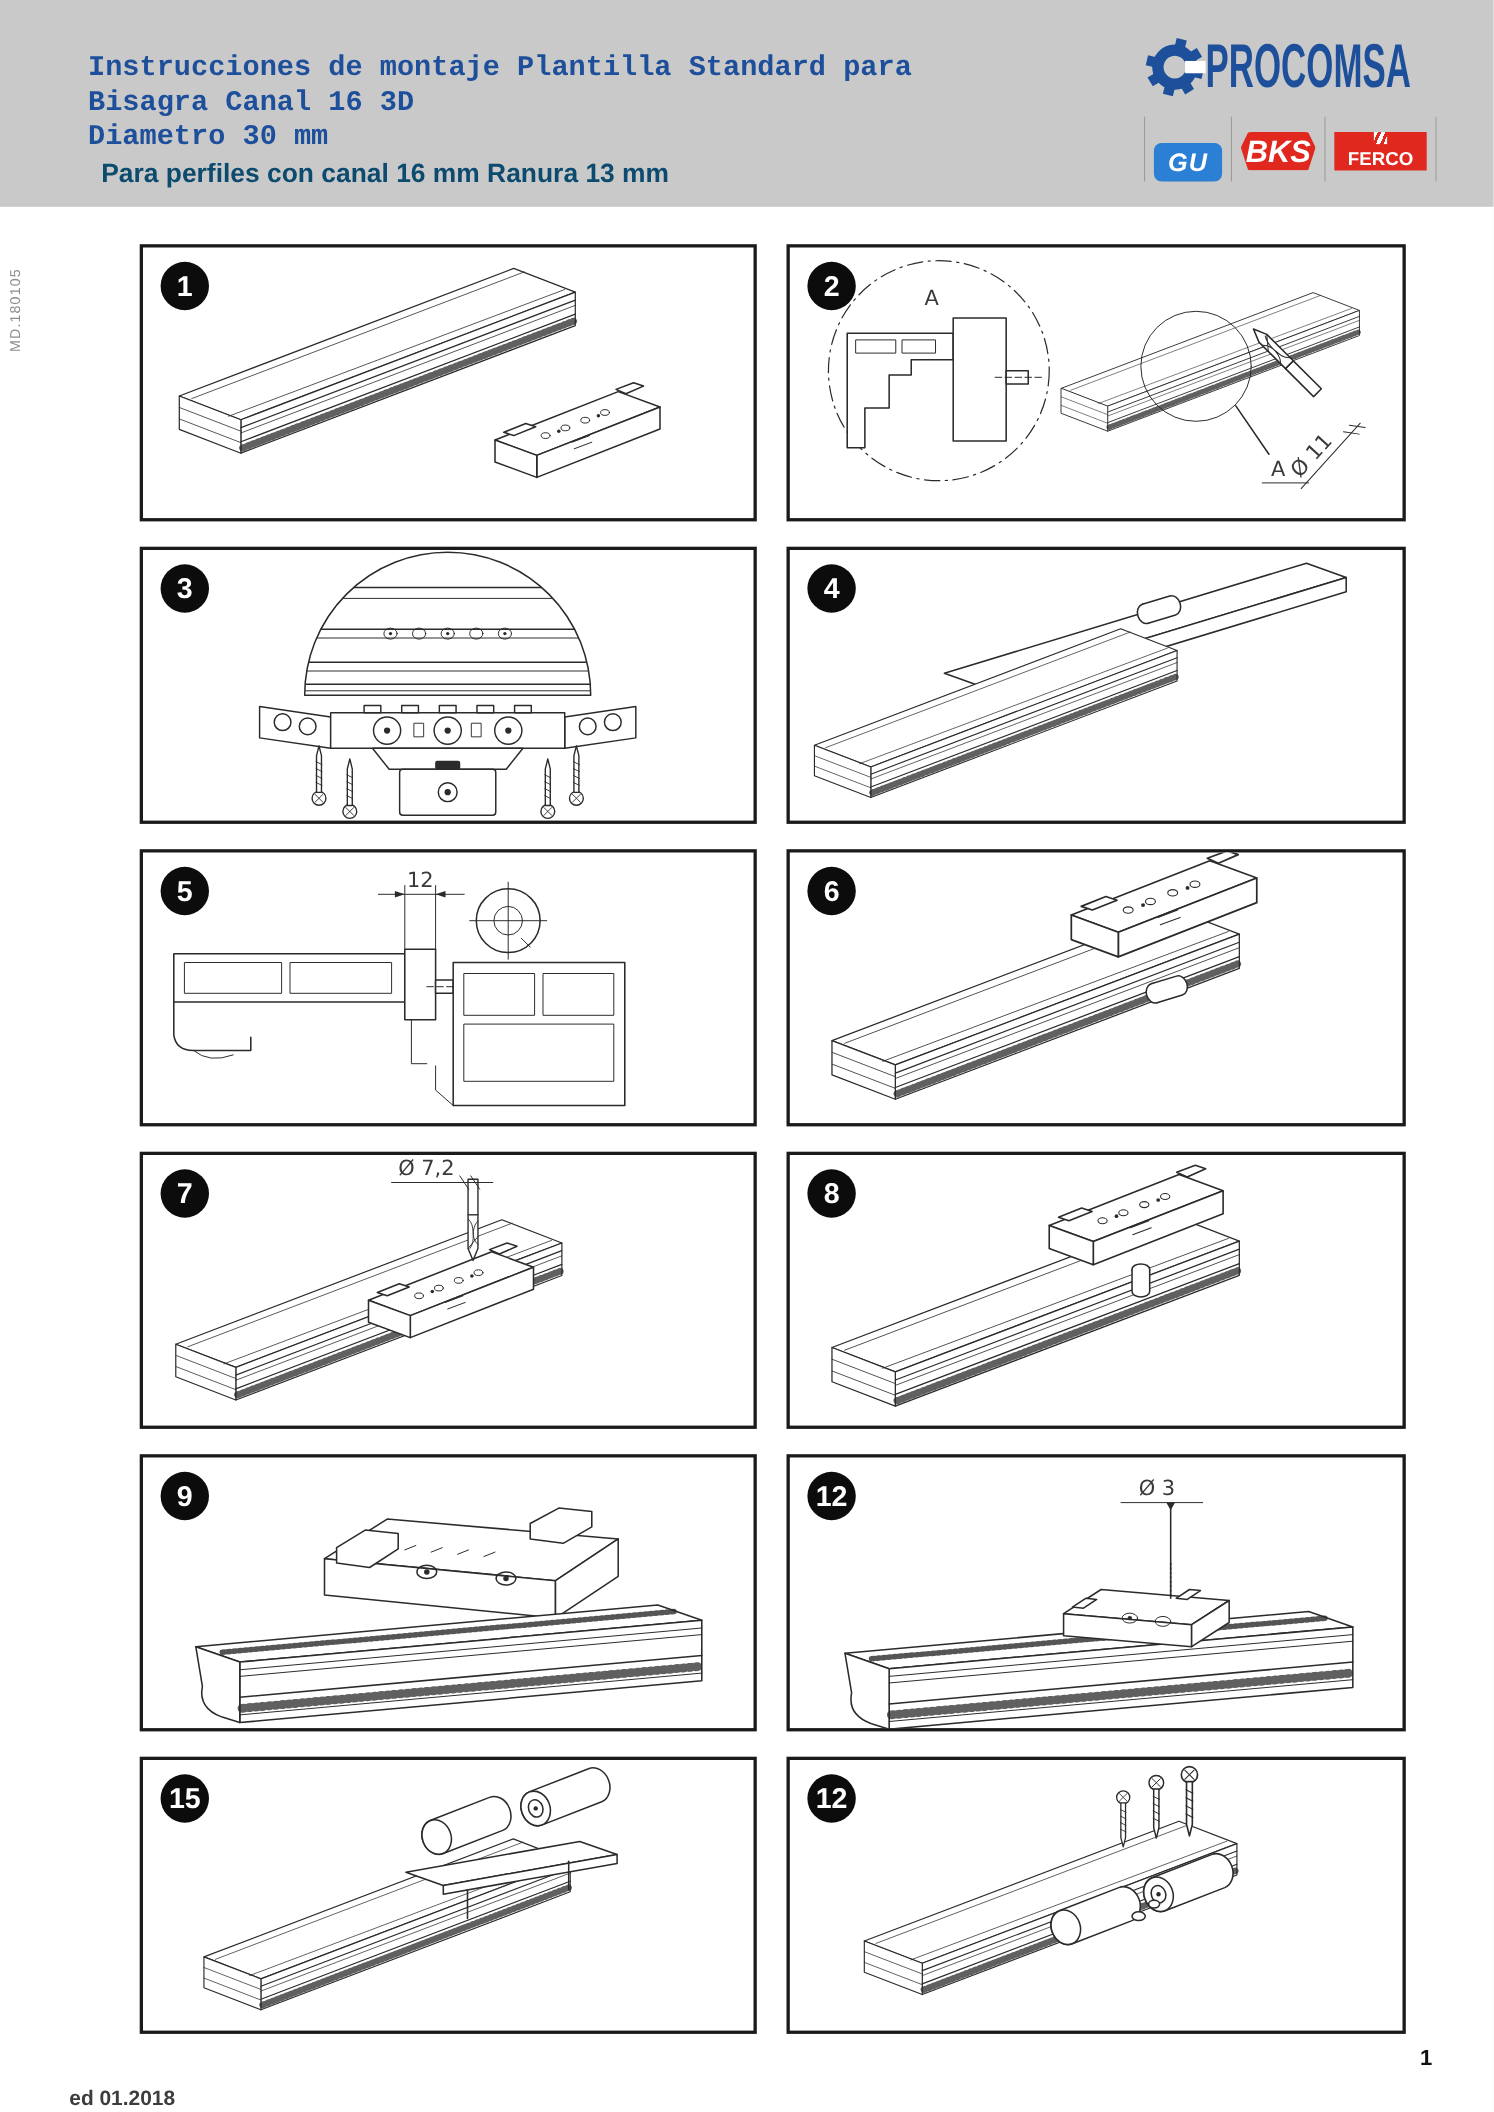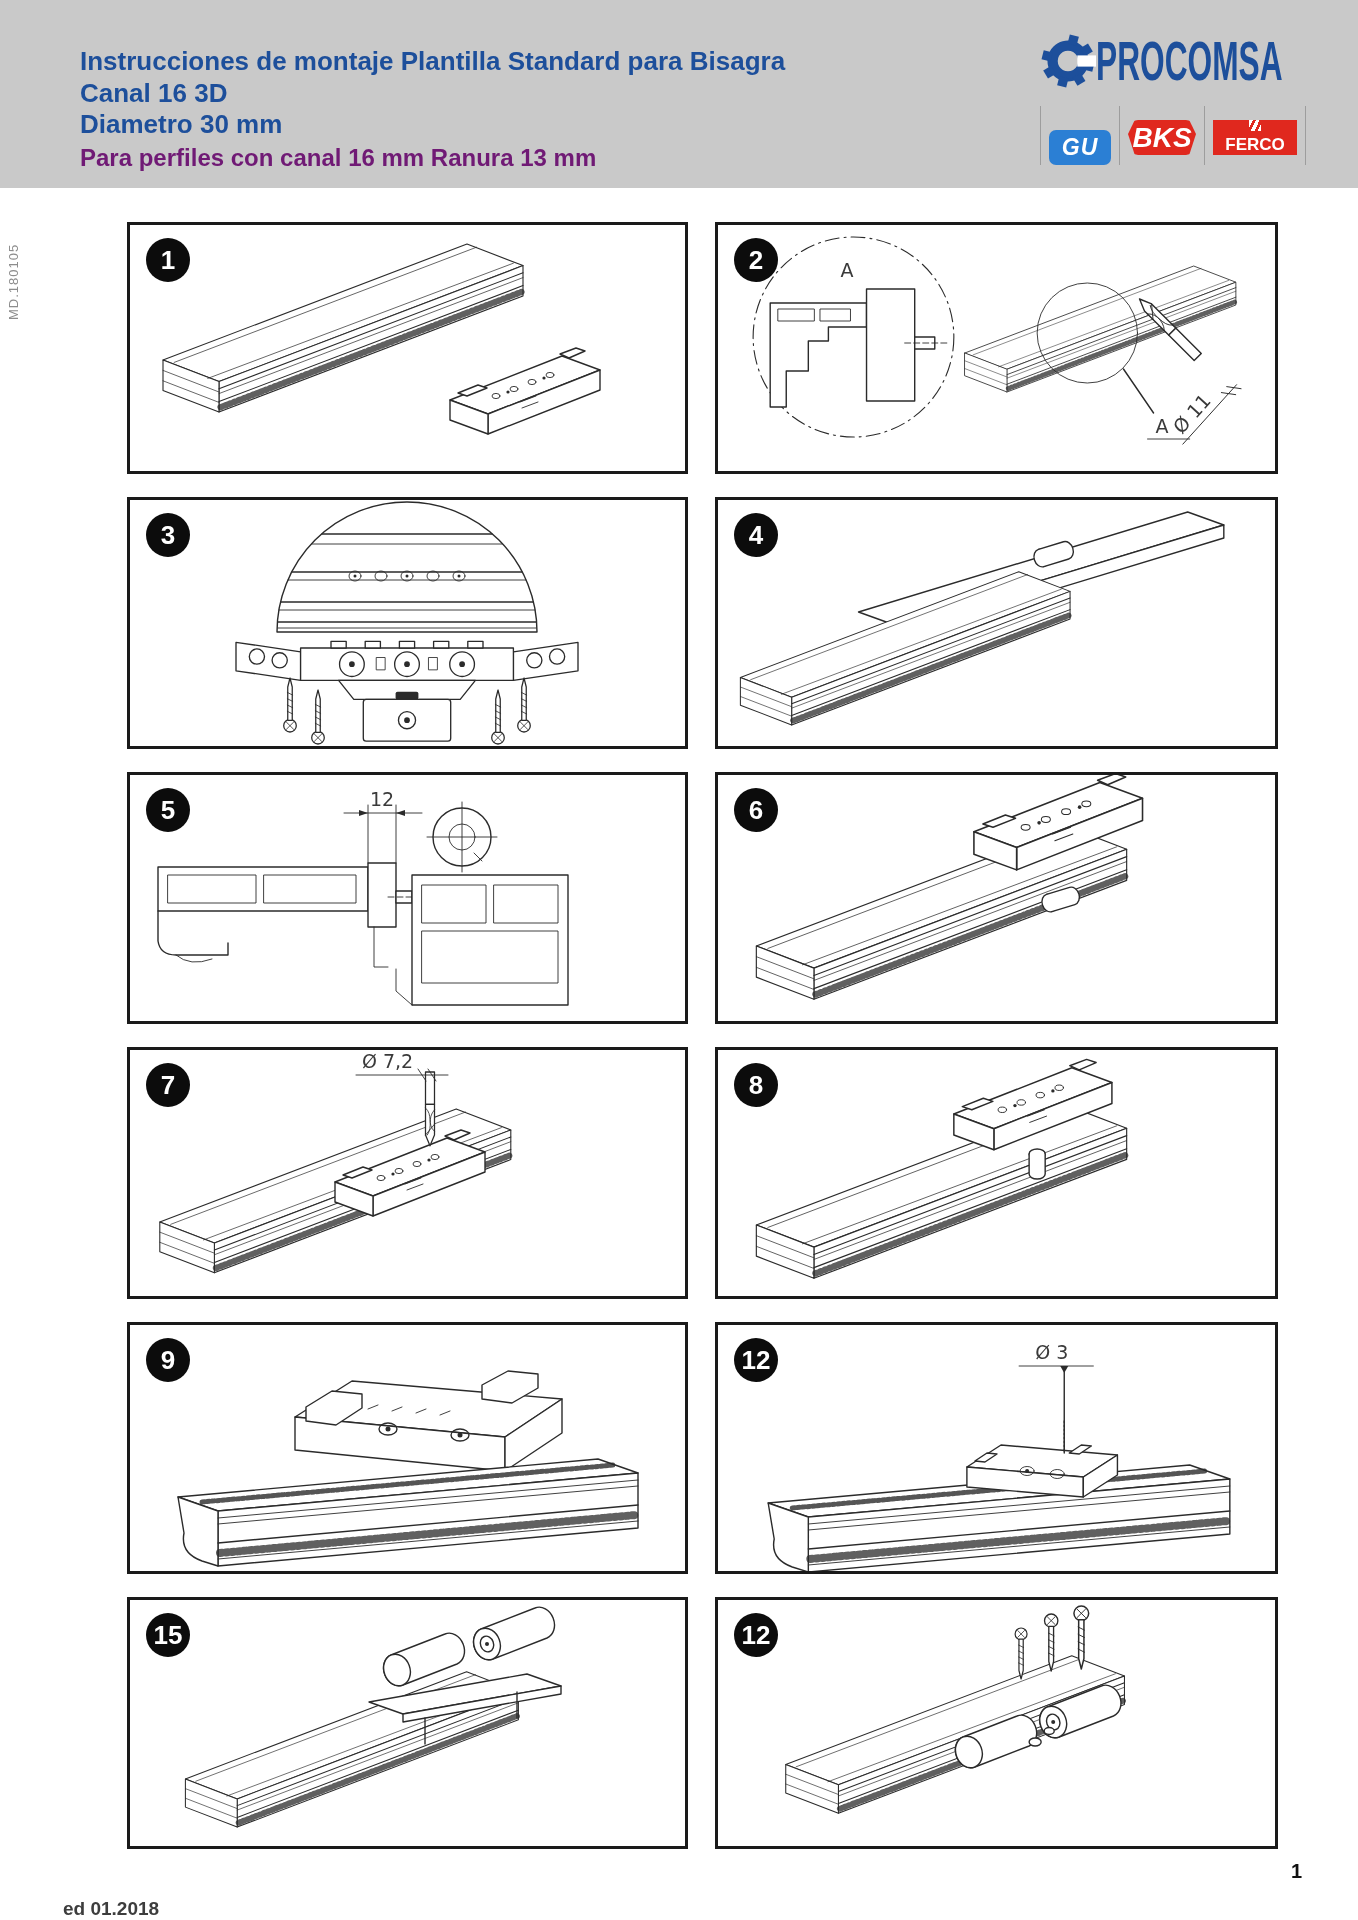--- a/index.html
+++ b/index.html
@@ -1,22 +1,22 @@
 <!DOCTYPE html>
 <html><head>
 <meta charset="utf-8">
 <style>
   html,body{margin:0;padding:0;background:#efefef;}
   .page{position:relative;width:1358px;height:1920px;background:#ffffff;overflow:hidden;
         font-family:"Liberation Sans",sans-serif;}
   
   .header{position:absolute;left:0;top:0;width:1358px;height:188px;background:#c9c9c9;}
   .title{position:absolute;left:80px;top:46px;width:780px;color:#1d4f9b;
-         font-size:26px;font-weight:bold;line-height:1.22;}
-  .subtitle{position:absolute;left:80px;top:144px;color:#701a75;font-size:24px;font-weight:bold;}
+         font-size:26px;font-weight:bold;line-height:1.22;font-family:Liberation Mono, monospace;}
+  .subtitle{position:absolute;left:92px;top:144px;color:#0c4a6e;font-size:24px;font-weight:bold;}
   .brand{position:absolute;left:1040px;top:26px;width:262px;}
   .brand-top{display:flex;align-items:center;height:70px;}
   .gear{width:56px;height:56px;flex:0 0 auto;}
   .wordmark{display:inline-block;color:#1d4f9b;font-weight:bold;font-size:44px;
             transform:scale(0.72,1.28);transform-origin:left center;letter-spacing:0px;white-space:nowrap;}
   .badges{display:flex;margin-top:10px;}
   .badge-cell{border-left:1px solid #9d9d9d;padding:14px 8px 0 8px;}
   .badge-cell.last{border-right:1px solid #9d9d9d;}
   .badge{height:35px;display:flex;align-items:center;justify-content:center;
          color:#fff;font-weight:bold;}

